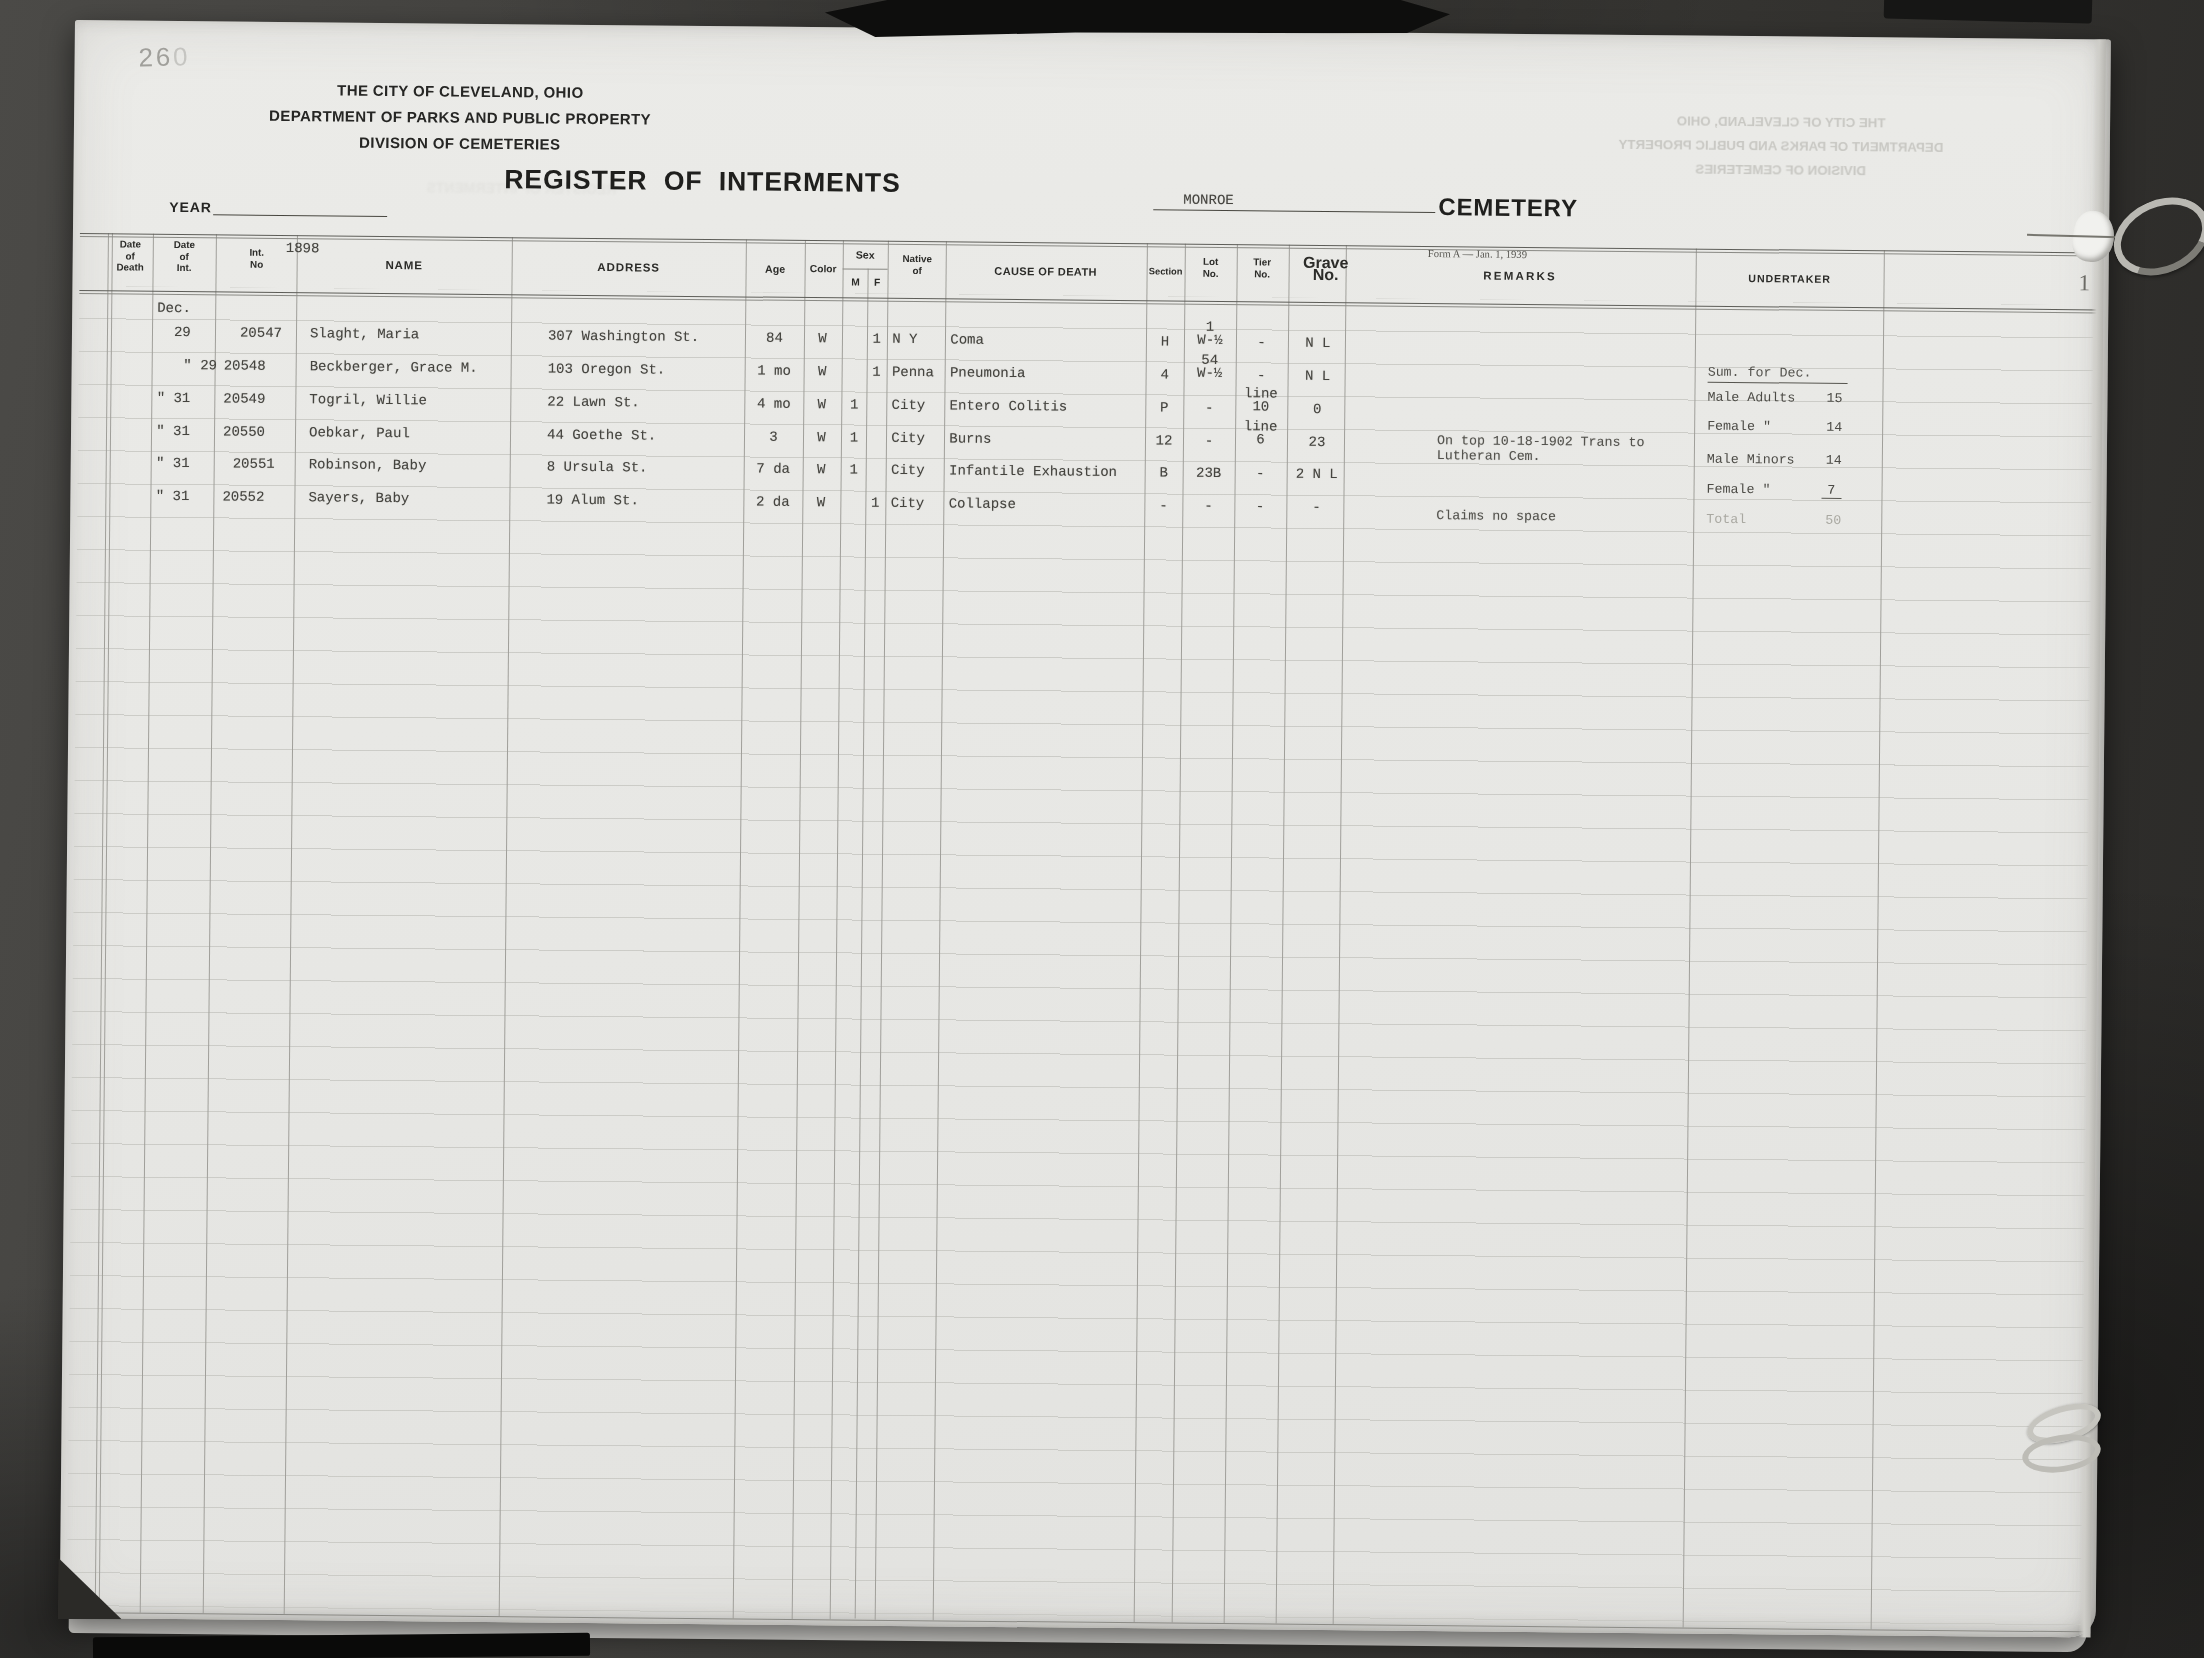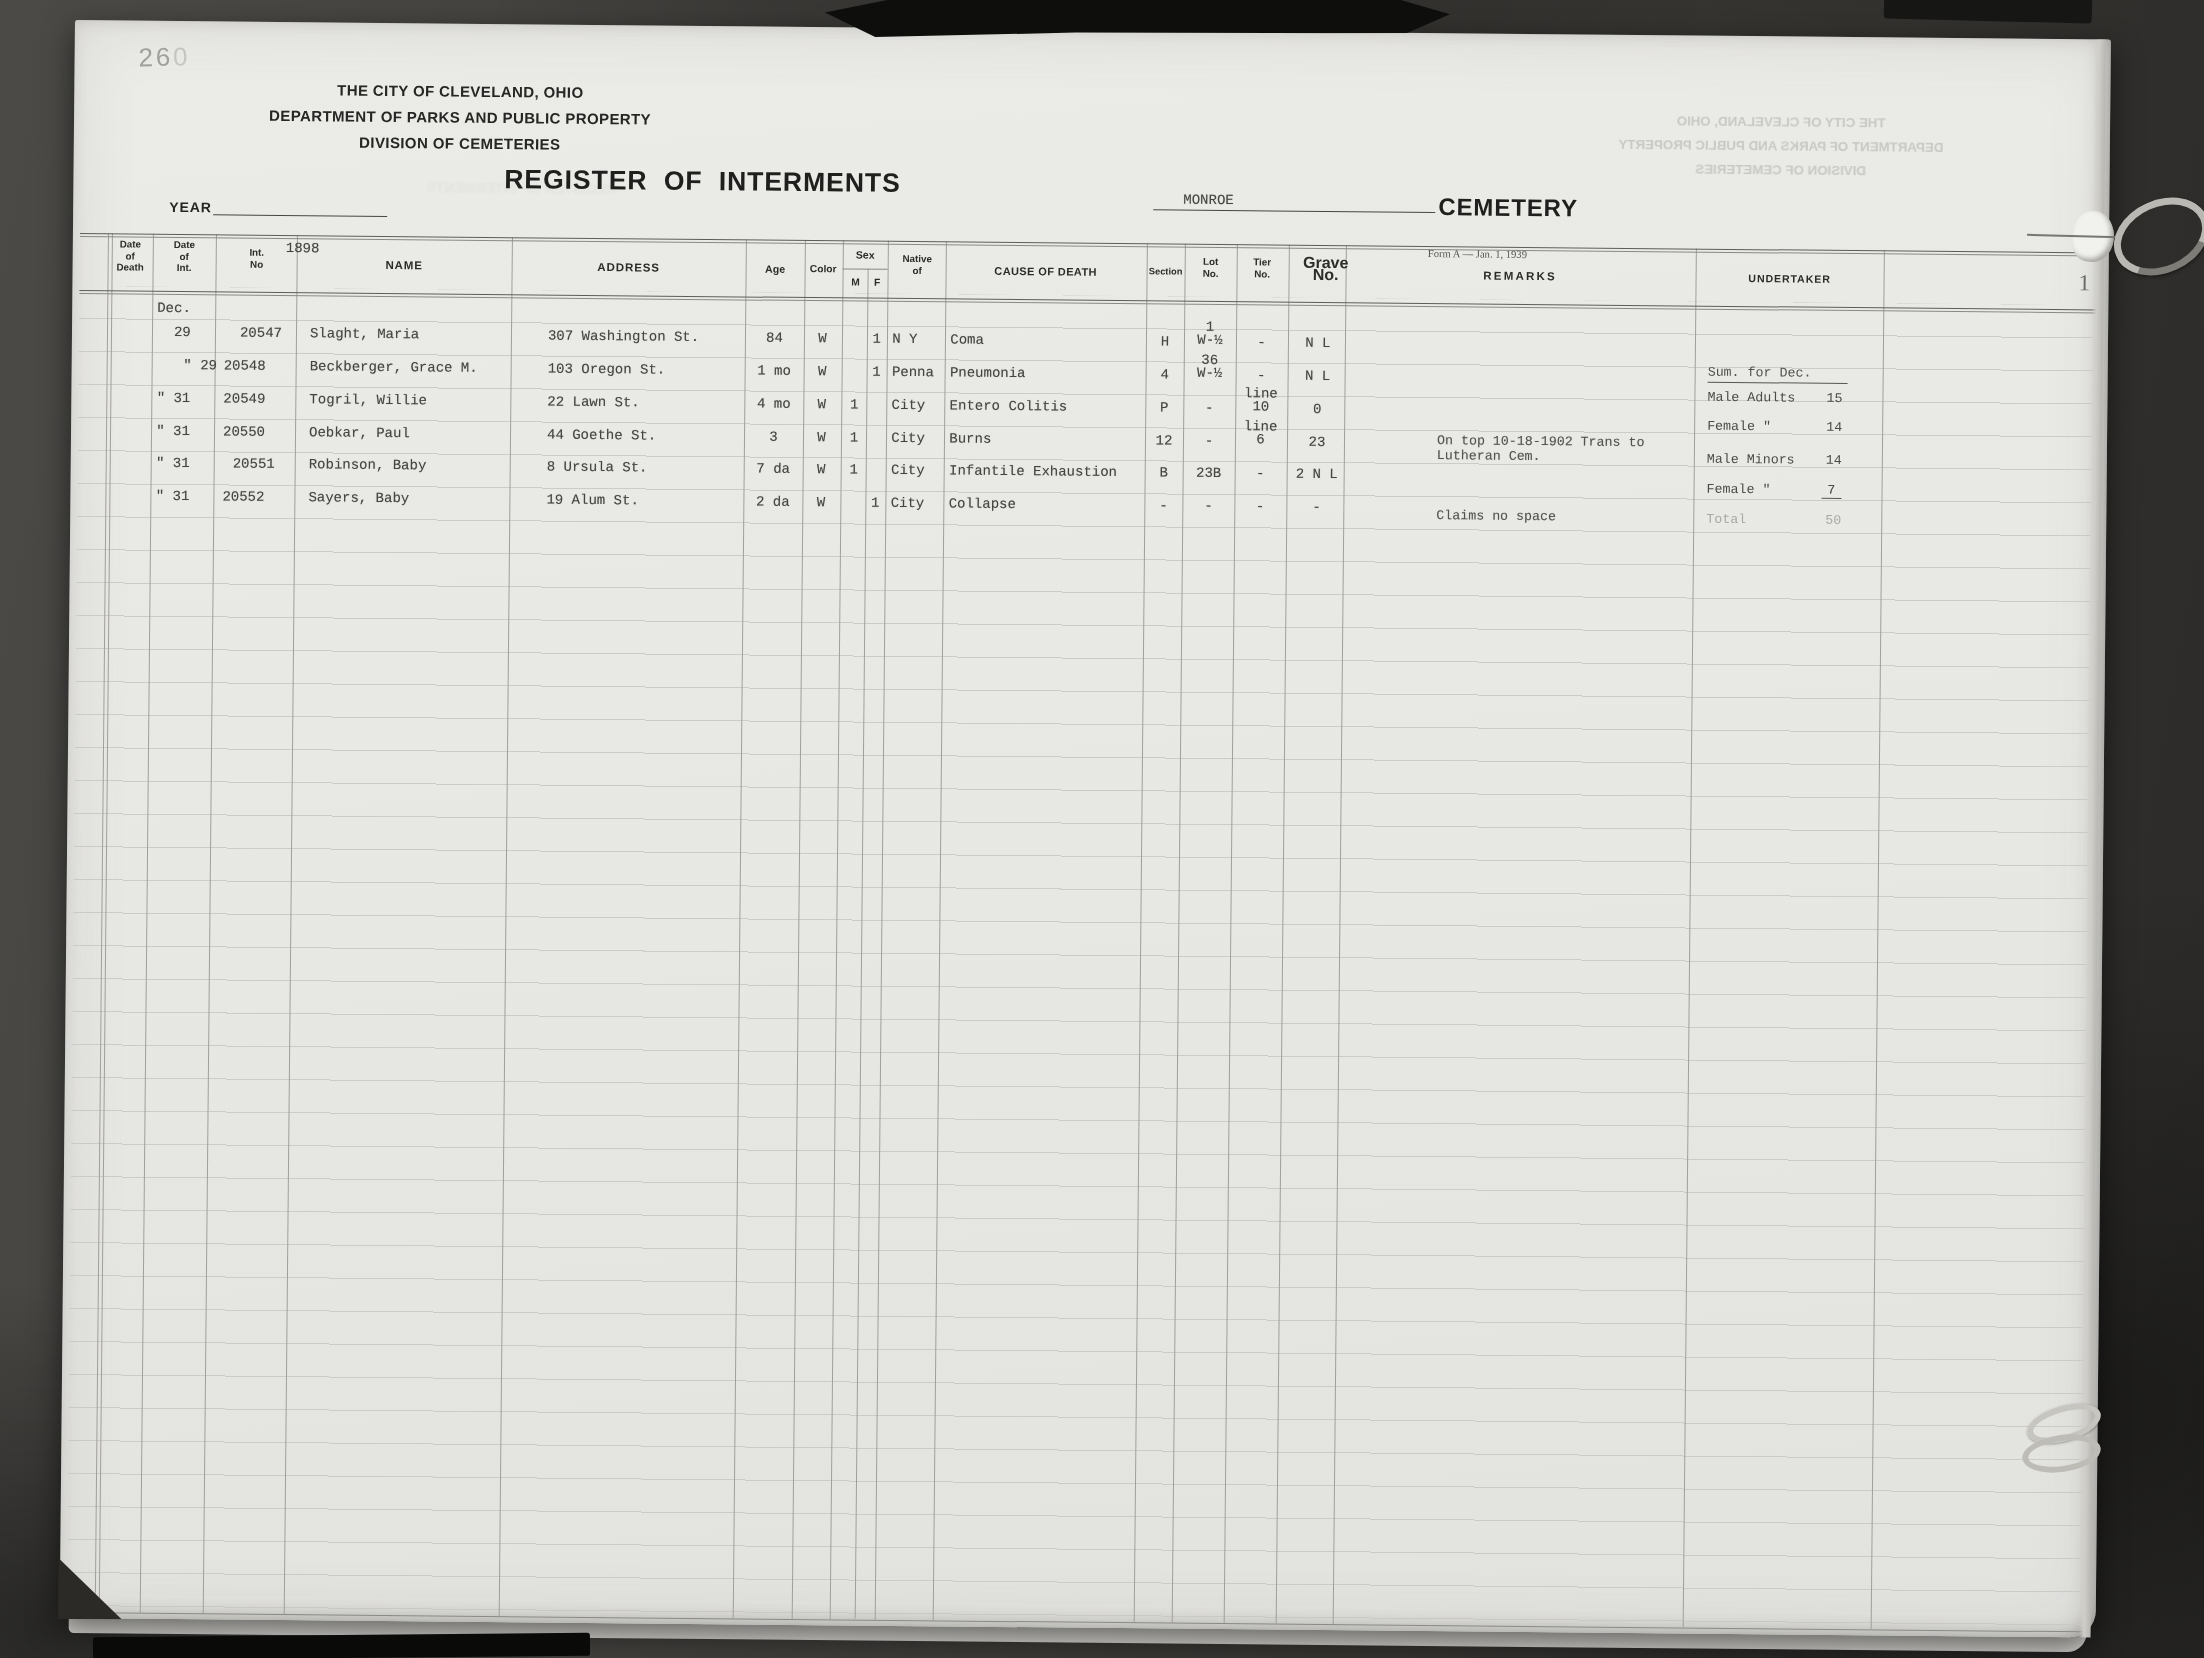--- a/index.html
+++ b/index.html
@@ -189,21 +189,21 @@
           <span class="cell" style="left: 80px; width: 60px; text-align: right; padding-left: 5.3px;">″ 29</span>
           <span class="cell" style="left: 145px; width: 76px; text-align: left; padding-left: 7px;">20548</span>
           <span class="cell" style="left: 224px; width: 213px; text-align: left; padding-left: 14px;">Beckberger, Grace M.</span>
           <span class="cell" style="left: 439px; width: 232px; text-align: left; padding-left: 37px;">103 Oregon St.</span>
           <span class="cell" style="left: 673px; width: 59px; text-align: center; padding-left: 0px;">1 mo</span>
           <span class="cell" style="left: 732px; width: 37px; text-align: center; padding-left: 0px;">W</span>
           <span class="cell" style="left: 795px; width: 19.5px; text-align: center; padding-left: 0px;">1</span>
           <span class="cell" style="left: 815px; width: 57px; text-align: left; padding-left: 5.3px;">Penna</span>
           <span class="cell" style="left: 873px; width: 199px; text-align: left; padding-left: 5.3px;">Pneumonia</span>
           <span class="cell" style="left: 1074px; width: 38px; text-align: center; padding-left: 0px;">4</span>
-          <span class="cell stack" style="left: 1112px; width: 52px; text-align: center; padding-left: 0px;">36
+          <span class="cell stack" style="left: 1112px; width: 52px; text-align: center; padding-left: 0px;">54
 W-½</span>
           <span class="cell" style="left: 1164px; width: 51px; text-align: center; padding-left: 0px;">-</span>
           <span class="cell" style="left: 1214px; width: 64px; text-align: center; padding-left: 0px;">N L</span>
         </div>
         <div class="trow" style="top: 369px;">
           <span class="cell" style="left: 80px; width: 60px; text-align: left; padding-left: 5.3px;">″ 31</span>
           <span class="cell" style="left: 145px; width: 76px; text-align: left; padding-left: 7px;">20549</span>
           <span class="cell" style="left: 224px; width: 213px; text-align: left; padding-left: 14px;">Togril, Willie</span>
           <span class="cell" style="left: 439px; width: 232px; text-align: left; padding-left: 37px;">22 Lawn St.</span>
           <span class="cell" style="left: 673px; width: 59px; text-align: center; padding-left: 0px;">4 mo</span>

